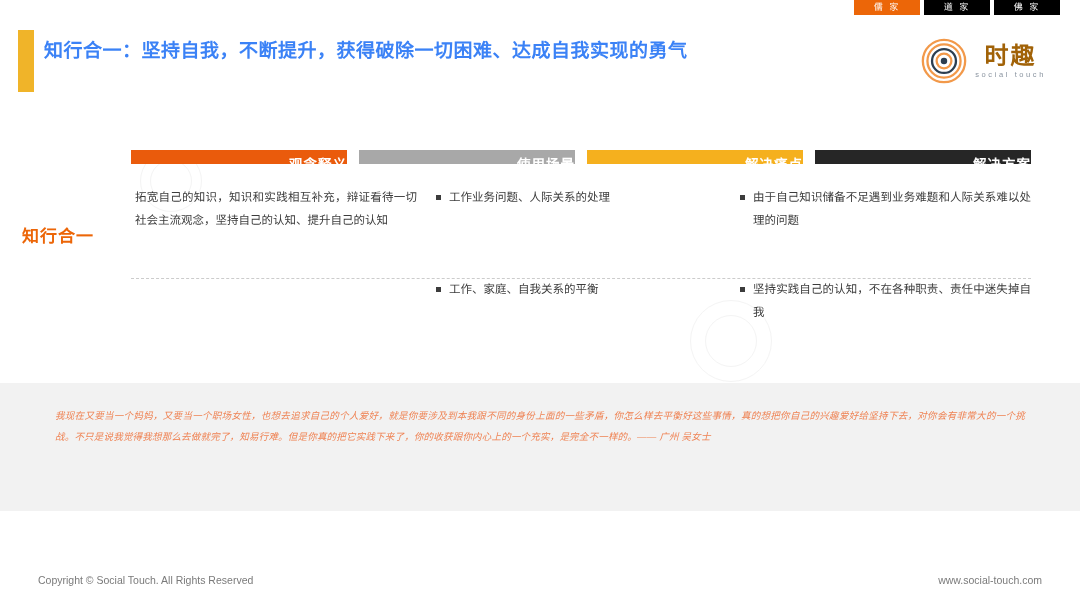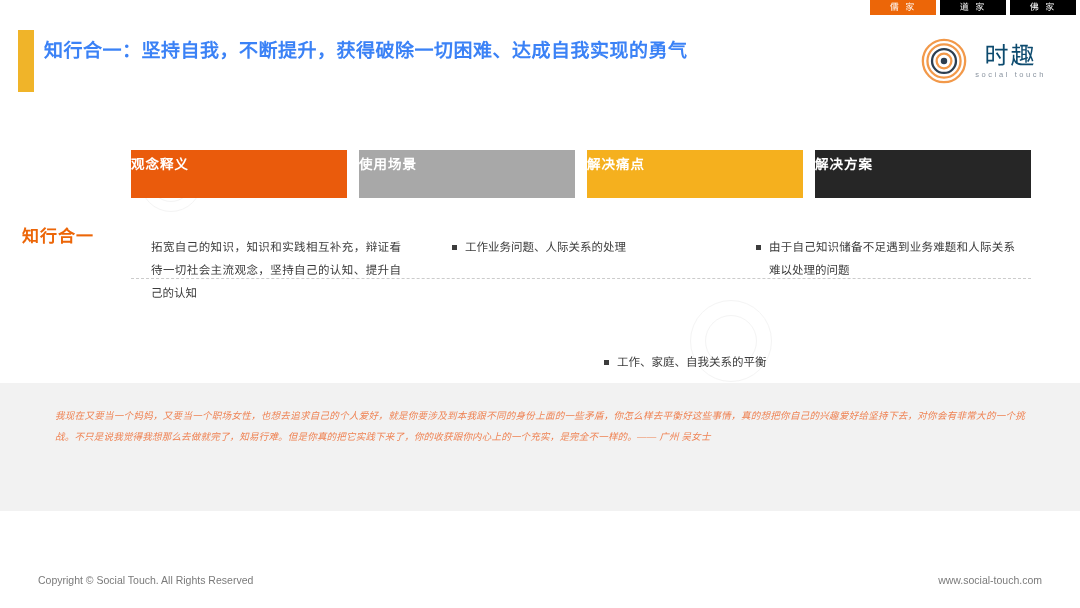--- a/index.html
+++ b/index.html
@@ -17,21 +17,21 @@
     position: relative;
   }
 
   
   .tab-strip {
     position: absolute;
     top: 0;
     right: 0;
     display: flex;
     gap: 4px;
-    padding-right: 4px;
+    padding-right: 20px;
     z-index: 5;
   }
   .tab {
     width: 66px;
     height: 15px;
     line-height: 15px;
     text-align: center;
     font-size: 9px;
     letter-spacing: 2px;
     color: #ffffff;
@@ -77,22 +77,22 @@
     height: 46px;
     flex: none;
   }
   .logo-text {
     display: flex;
     flex-direction: column;
     align-items: center;
   }
   .logo-cn {
     font-size: 24px;
-    font-weight: normal;
-    color: #0c4a6e;
+    font-weight: bold;
+    color: #a16207;
     letter-spacing: 2px;
     line-height: 1.05;
   }
   .logo-en {
     font-size: 7.5px;
     color: #8a94a0;
     letter-spacing: 2.6px;
     margin-top: 2px;
   }
 
@@ -102,23 +102,23 @@
     left: 131px;
     top: 150px;
     width: 900px;
   }
   .head-row {
     display: flex;
     gap: 12px;
   }
   .col-head {
     flex: 1;
-    height: 48px;
+    height: 14px;
     line-height: 30px;
-    text-align: left;
+    text-align: right;
     color: #ffffff;
     font-size: 13.5px;
     font-weight: bold;
     letter-spacing: 1px;
     font-family: Liberation Serif, serif;
   }
   .col-head.c1 { background: #ea5b0c; }
   .col-head.c2 { background: #a8a8a8; }
   .col-head.c3 { background: #f5b01e; }
   .col-head.c4 { background: #262626; }
@@ -130,21 +130,21 @@
   }
   .body-row.r1 { margin-top: 22px; min-height: 78px; }
   .body-row.r2 { margin-top: 14px; }
   .cell {
     flex: 1;
     font-size: 11.5px;
     line-height: 2.0;
     color: #3c3c3c;
   }
   .cell p {
-    margin: 16px;
+    margin: 0;
   }
   .cell.plain p {
     text-indent: 0;
     padding: 0 6px 0 4px;
     text-align: justify;
   }
   .bullet {
     position: relative;
     padding-left: 14px;
     text-align: justify;
@@ -281,20 +281,23 @@
     </div>
   </div>
 
   <div class="body-row r2">
     <div class="cell plain">
       <p></p>
     </div>
     <div class="cell">
       <p class="bullet">工作、家庭、自我关系的平衡</p>
     </div>
+    <div class="cell">
+      <p class="bullet">坚持实践自己的认知，不在各种职责、责任中迷失掉自我</p>
+    </div>
   </div>
 
 </div>
 
 <div class="row-divider"></div>
 
 <div class="quote-panel">
   <div class="quote-inner">
     <p class="quote-p">我现在又要当一个妈妈，又要当一个职场女性，也想去追求自己的个人爱好，就是你要涉及到本我跟不同的身份上面的一些矛盾，你怎么样去平衡好这些事情，真的想把你自己的兴趣爱好给坚持下去，对你会有非常大的一个挑战。不只是说我觉得我想那么去做就完了，知易行难。但是你真的把它实践下来了，你的收获跟你内心上的一个充实，是完全不一样的。—— 广州 吴女士</p>
   </div>

